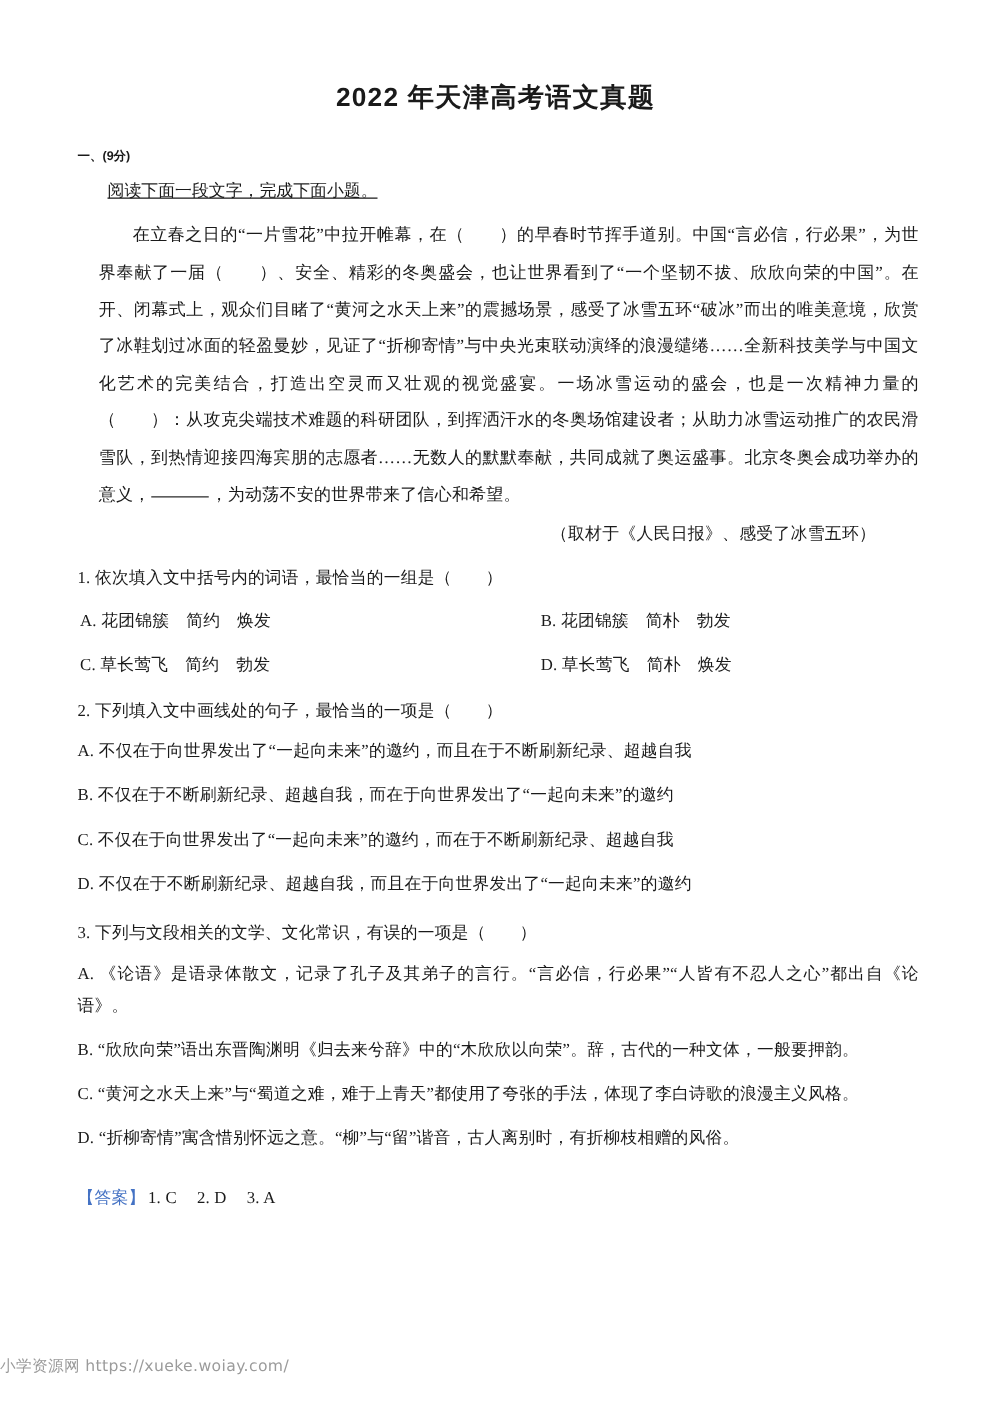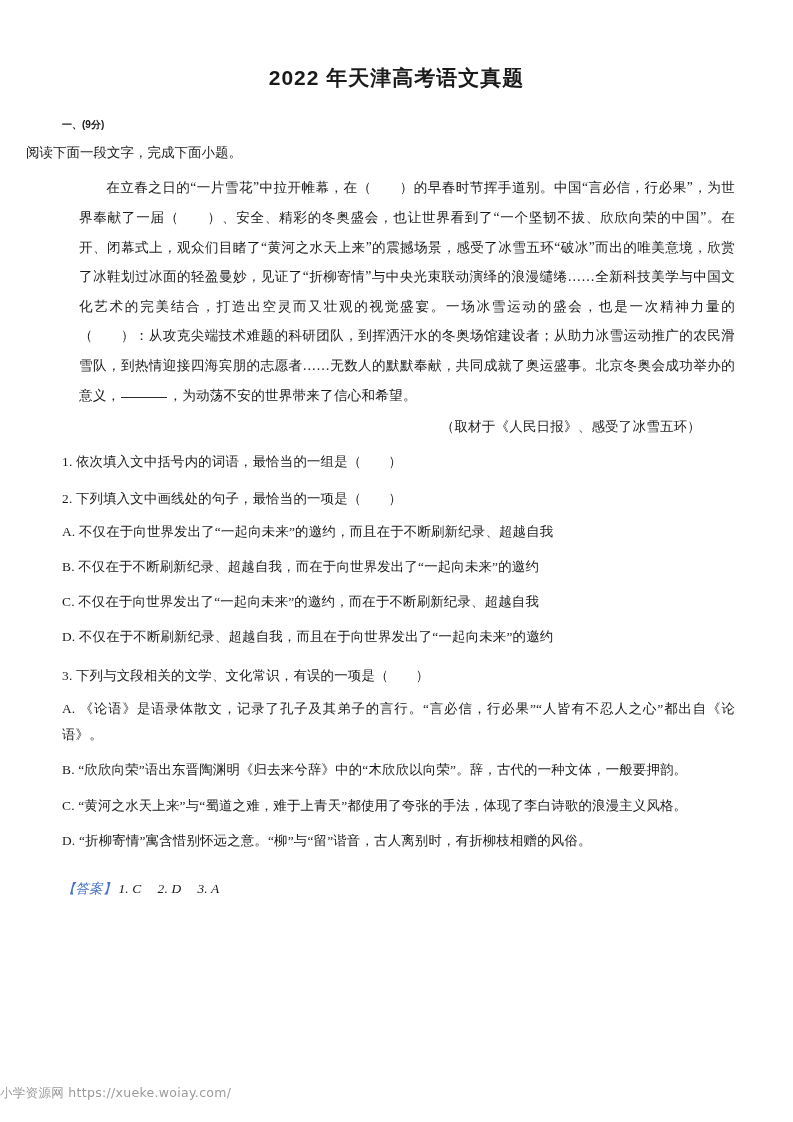--- a/index.html
+++ b/index.html
@@ -33,22 +33,23 @@
   .section-head {
     font-family: "Liberation Sans", "DejaVu Sans", sans-serif;
     font-weight: bold;
     font-size: 10px;
     margin: 26px 0 0 0;
     padding-left: 62px;
   }
   .lead {
     font-size: 13.5px;
     margin: 11px 0 0 0;
-    padding-left: 26px;
+    padding-left: 86px;
     line-height: 1.5;
+    text-decoration: underline;
   }
   .passage {
     margin: 10px 0 0 17px;
     padding: 0 58px 0 62px;
     font-size: 13.6px;
     line-height: 2.18;
     text-align: justify;
     text-justify: inter-ideograph;
     text-indent: 2em;
     letter-spacing: 0.2px;
@@ -101,21 +102,20 @@
     text-indent: 0;
   }
   .answers {
     padding: 0 58px 0 62px;
     margin-top: 24px;
   }
   .ans-row {
     font-size: 13.4px;
     line-height: 1.6;
     letter-spacing: 0.2px;
-    font-style: italic;
   }
   .ans-tag {
     color: #4472c4;
   }
   .ans-items span {
     display: inline-block;
     margin-left: 16px;
   }
   .ans-items span:first-child { margin-left: 2px; }
   .analysis-row {
@@ -145,20 +145,26 @@
   <div class="section-head">一、(9分)</div>
 
   <div class="lead">阅读下面一段文字，完成下面小题。</div>
 
   <div class="passage"><span>在立春之日的“一片雪花”中拉开帷幕，在（　　）的早春时节挥手道别。中国“言必信，行必果”，为世界奉献了一届（　　）、安全、精彩的冬奥盛会，也让世界看到了“一个坚韧不拔、欣欣向荣的中国”。在开、闭幕式上，观众们目睹了“黄河之水天上来”的震撼场景，感受了冰雪五环“破冰”而出的唯美意境，欣赏了冰鞋划过冰面的轻盈曼妙，见证了“折柳寄情”与中央光束联动演绎的浪漫缱绻……全新科技美学与中国文化艺术的完美结合，打造出空灵而又壮观的视觉盛宴。一场冰雪运动的盛会，也是一次精神力量的（　　）：从攻克尖端技术难题的科研团队，到挥洒汗水的冬奥场馆建设者；从助力冰雪运动推广的农民滑雪队，到热情迎接四海宾朋的志愿者……无数人的默默奉献，共同成就了奥运盛事。北京冬奥会成功举办的意义，</span><span class="blank-underline"></span><span>，为动荡不安的世界带来了信心和希望。</span></div>
 
   <div class="source-line">（取材于《人民日报》、感受了冰雪五环）</div>
 
   <div class="q-block">
     <div class="q-stem">1. 依次填入文中括号内的词语，最恰当的一组是（　　）</div>
+    <div class="opt-grid">
+      <div class="opt">A. 花团锦簇　简约　焕发</div>
+      <div class="opt">B. 花团锦簇　简朴　勃发</div>
+      <div class="opt">C. 草长莺飞　简约　勃发</div>
+      <div class="opt">D. 草长莺飞　简朴　焕发</div>
+    </div>
   </div>
 
   <div class="q-block">
     <div class="q-stem">2. 下列填入文中画线处的句子，最恰当的一项是（　　）</div>
     <div class="opt-wide">A. 不仅在于向世界发出了“一起向未来”的邀约，而且在于不断刷新纪录、超越自我</div>
     <div class="opt-wide">B. 不仅在于不断刷新纪录、超越自我，而在于向世界发出了“一起向未来”的邀约</div>
     <div class="opt-wide">C. 不仅在于向世界发出了“一起向未来”的邀约，而在于不断刷新纪录、超越自我</div>
     <div class="opt-wide">D. 不仅在于不断刷新纪录、超越自我，而且在于向世界发出了“一起向未来”的邀约</div>
   </div>
 

